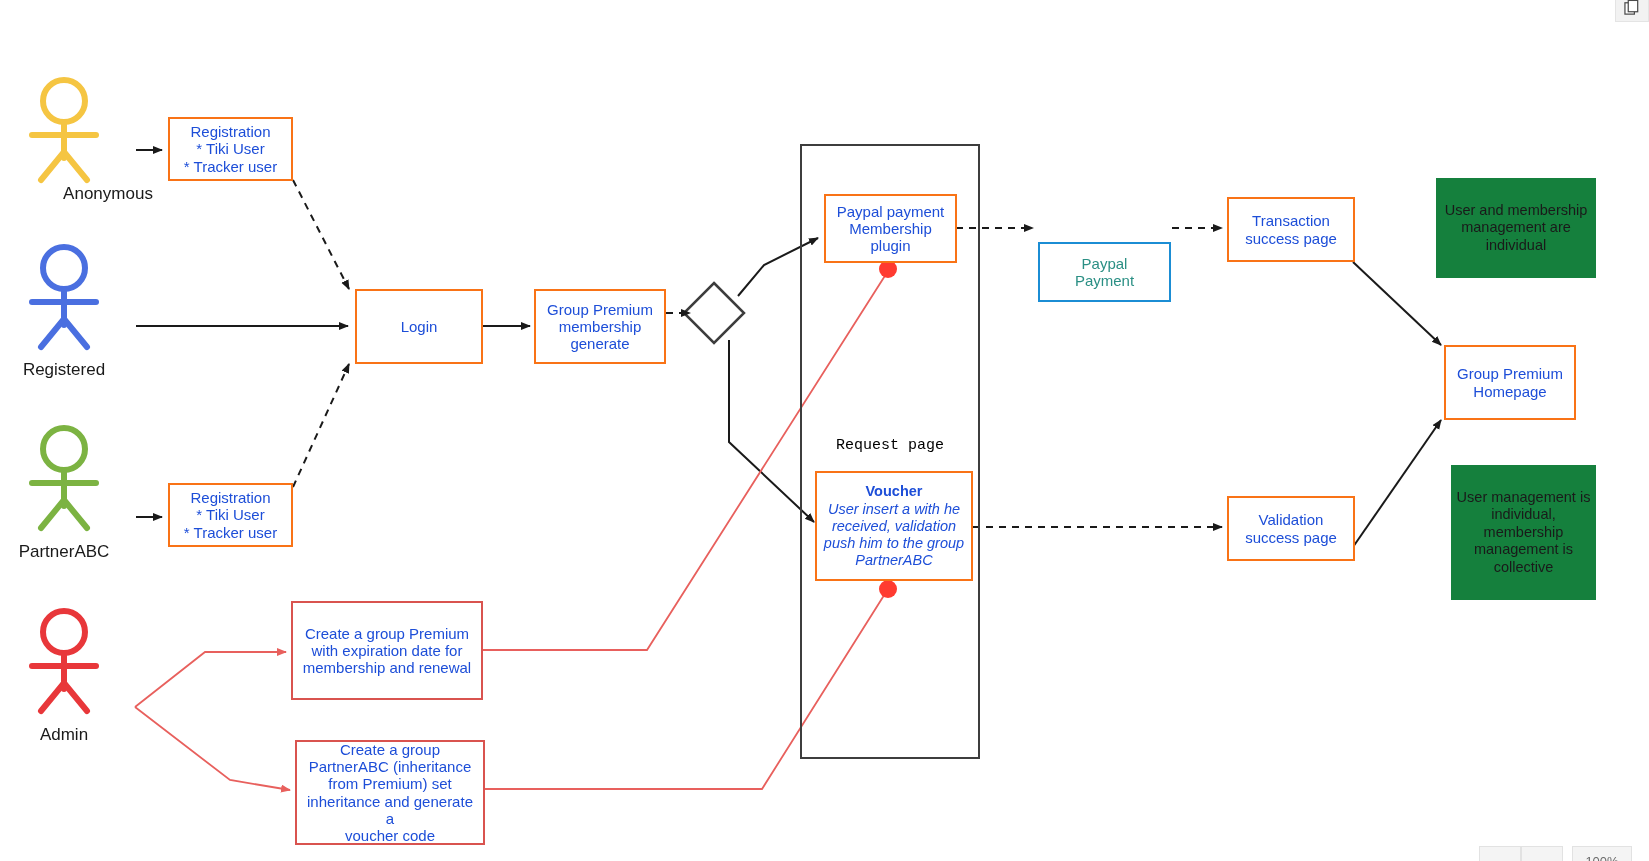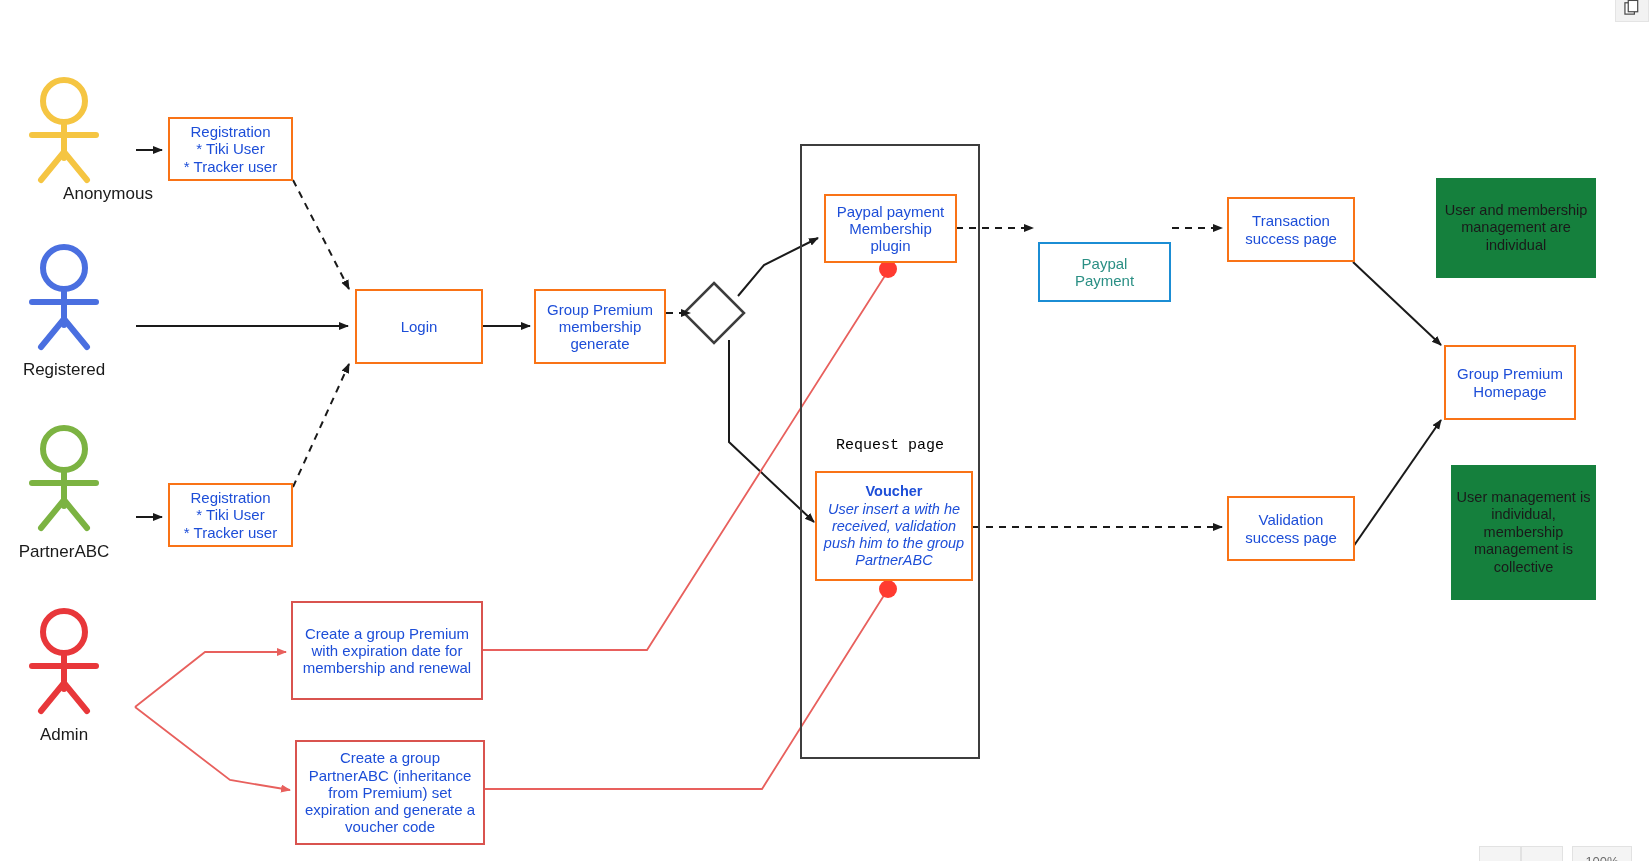--- a/index.html
+++ b/index.html
@@ -218,21 +218,21 @@
   <div class="node box red" style="left:291px;top:601px;width:192px;height:99px;flex-direction:column;">
     <span>Create a group Premium</span>
     <span>with expiration date for</span>
     <span>membership and renewal</span>
   </div>
 
   <div class="node box red" style="left:295px;top:740px;width:190px;height:105px;flex-direction:column;">
     <span>Create a group</span>
     <span>PartnerABC (inheritance</span>
     <span>from Premium) set</span>
-    <span>expiration and generate a</span>
+    <span>inheritance and generate a</span>
     <span>voucher code</span>
   </div>
 
   <div class="node note" style="left:1436px;top:178px;width:160px;height:100px;">User and membership management are individual</div>
 
   <div class="node note" style="left:1451px;top:465px;width:145px;height:135px;">User management is individual, membership management is collective</div>
 
   <div class="chrome-top" style="right:0px;top:-8px;width:34px;height:30px;">
     <svg width="17" height="17" viewBox="0 0 18 18">
       <rect x="1" y="4" width="10" height="12" fill="#fff" stroke="#4a4a4a" stroke-width="1.3"></rect>

